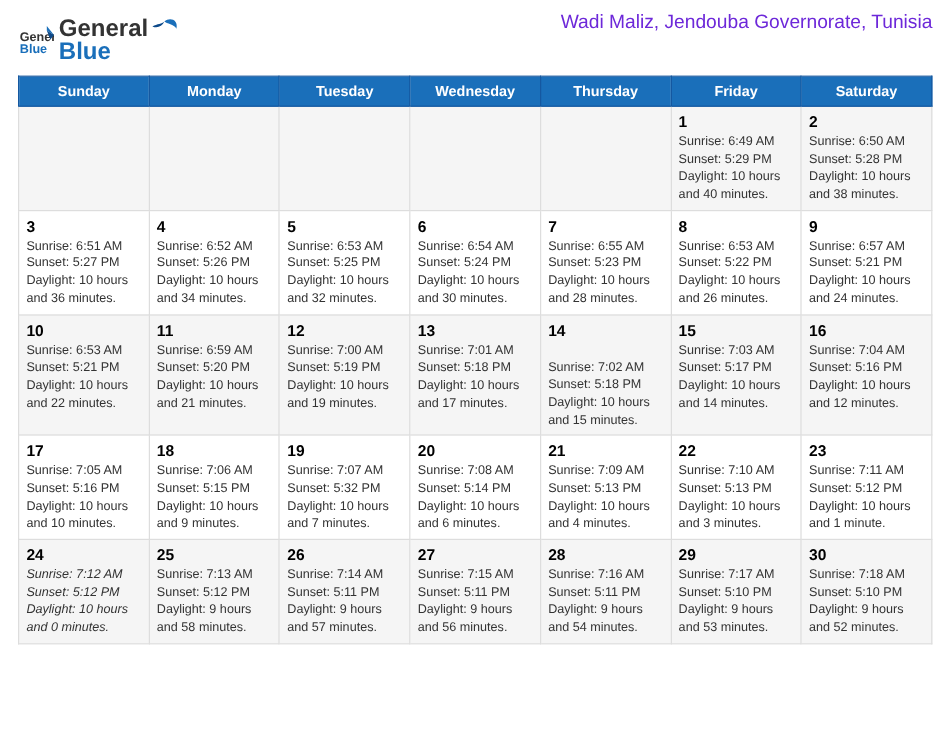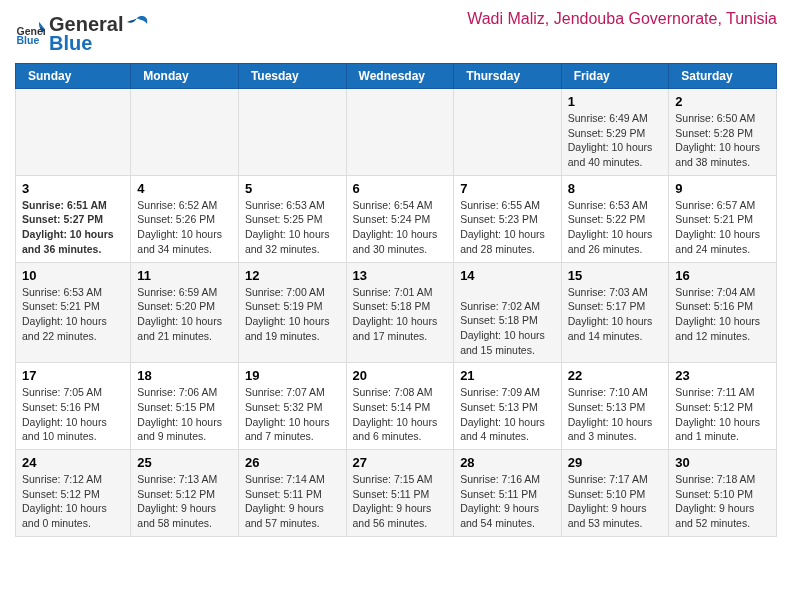--- a/index.html
+++ b/index.html
@@ -32,34 +32,34 @@
     .title-section {
       text-align: right;
     }
     .main-title {
       font-size: 36px;
       font-weight: bold;
       color: #333;
     }
     .subtitle {
       font-size: 16px;
-      color: #be185d;
+      color: #6d28d9;
     }
     table {
       width: 100%;
       border-collapse: collapse;
       font-size: 11px;
     }
     thead tr {
       background-color: #1a6fba;
       color: white;
     }
     thead th {
       padding: 5px 12px;
-      text-align: left;
+      text-align: center;
       font-size: 12px;
       font-weight: bold;
       border: 1px solid #1558a0;
     }
     tbody tr {
       border: 1px solid #ccc;
     }
     tbody tr:nth-child(odd) {
       background-color: #f5f5f5;
     }
@@ -146,21 +146,21 @@
             <span class="day-number">2</span>
             <div class="day-info" style="white-space: pre-line;">Sunrise: 6:50 AM
 Sunset: 5:28 PM
 Daylight: 10 hours
 and 38 minutes.</div>
           </td>
         </tr>
         <tr>
           <td>
             <span class="day-number">3</span>
-            <div class="day-info" style="white-space: pre-line; font-weight: bold;">Sunrise: 6:51 AM
+            <div class="day-info" style="white-space: pre-line;">Sunrise: 6:51 AM
 Sunset: 5:27 PM
 Daylight: 10 hours
 and 36 minutes.</div>
           </td>
           <td>
             <span class="day-number">4</span>
             <div class="day-info" style="white-space: pre-line;">Sunrise: 6:52 AM
 Sunset: 5:26 PM
 Daylight: 10 hours
 and 34 minutes.</div>
@@ -299,21 +299,21 @@
             <span class="day-number">23</span>
             <div class="day-info" style="white-space: pre-line;">Sunrise: 7:11 AM
 Sunset: 5:12 PM
 Daylight: 10 hours
 and 1 minute.</div>
           </td>
         </tr>
         <tr>
           <td>
             <span class="day-number">24</span>
-            <div class="day-info" style="white-space: pre-line;">Sunrise: 7:12 AM
+            <div class="day-info" style="white-space: pre-line; font-style: italic;">Sunrise: 7:12 AM
 Sunset: 5:12 PM
 Daylight: 10 hours
 and 0 minutes.</div>
           </td>
           <td>
             <span class="day-number">25</span>
             <div class="day-info" style="white-space: pre-line;">Sunrise: 7:13 AM
 Sunset: 5:12 PM
 Daylight: 9 hours
 and 58 minutes.</div>

